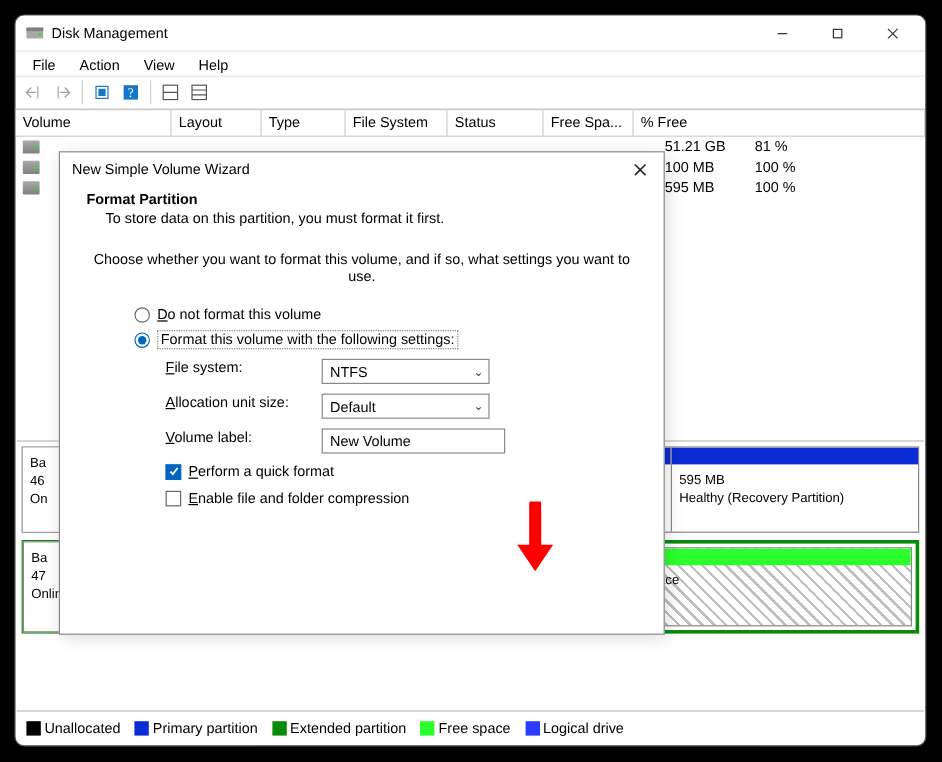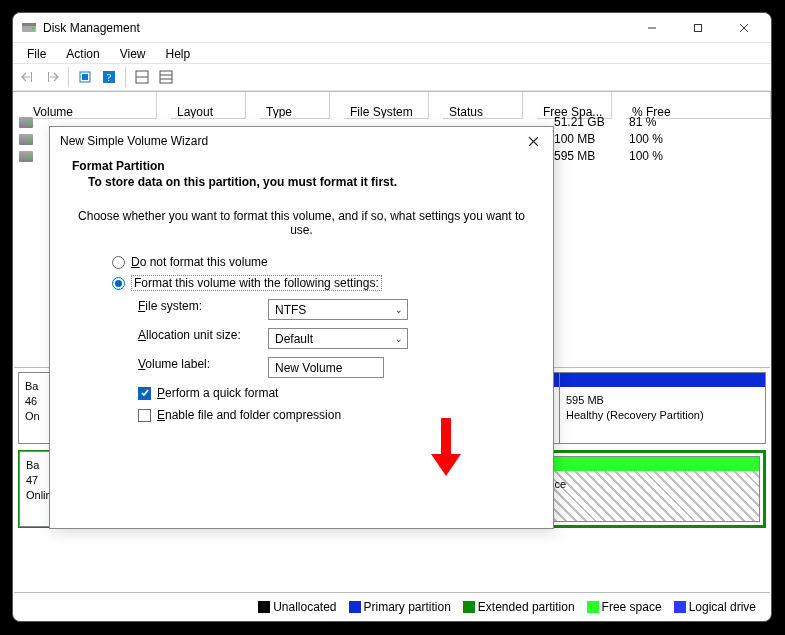--- a/index.html
+++ b/index.html
@@ -72,24 +72,23 @@
   }
   .vol-header {
     display: flex;
     height: 22px;
     background: #fff;
     font-size: 12px;
   }
   .vh-cell {
     border-right: 1px solid #d0d0d0;
     border-bottom: 1px solid #d0d0d0;
-    padding: 13px 6px;
+    padding: 3px 6px;
     white-space: nowrap;
     overflow: hidden;
-    margin-left: 14px;
   }
   .vol-row {
     display: flex;
     height: 17px;
     font-size: 12px;
   }
   .vr-cell { padding: 1px 6px; white-space: nowrap; overflow:hidden; }
   .drive-icon {
     width: 14px; height: 11px;
     display:inline-block; vertical-align:middle; margin-right:4px;
@@ -143,21 +142,20 @@
   .legend {
     position:absolute;
     left:1px; right:1px; bottom:1px;
     height:28px;
     border-top:1px solid #bcbcbc;
     display:flex;
     align-items:center;
     padding:0 8px;
     font-size:12px;
     gap:6px;
-    justify-content:flex-end;
   }
   .sw { width:12px; height:12px; display:inline-block; margin-right:3px; }
   .legend span.pair { margin-right:6px; display:flex; align-items:center; }
   
   .dialog {
     position:absolute;
     left:36px; top:113px;
     width:505px; height:403px;
     background:#fff;
     border:1px solid #888;
@@ -168,21 +166,21 @@
     height:28px; display:flex; align-items:center;
     padding:0 6px 0 10px;
     gap:36px;
   }
   .dlg-title .spacer { flex:1; }
   .dlg-close { width:28px; height:28px; display:flex; align-items:center; justify-content:center; }
   .dlg-head {
     padding: 4px 22px 10px 22px;
   }
   .dlg-head b { font-size:12px; }
-  .dlg-head .sub { font-size:12px; margin-left:16px; margin-top:2px;font-weight:bold; }
+  .dlg-head .sub { font-size:12px; margin-left:16px; margin-top:2px; }
   .dlg-body { padding: 10px 22px; }
   .dlg-prompt { text-align:center; margin-bottom:18px; }
   .radio-row { display:flex; align-items:center; margin:6px 0 6px 40px; gap:6px; }
   .radio {
     width:13px; height:13px; border:1px solid #666; border-radius:50%;
     display:inline-flex; align-items:center; justify-content:center;
   }
   .radio.checked { border-color:#0067c0; }
   .radio.checked::after{
     content:''; width:7px; height:7px; border-radius:50%; background:#0067c0;
@@ -195,21 +193,21 @@
   }
   .setting-row .slabel { width:130px; }
   .fake-select {
     width:140px; height:21px;
     border:1px solid #888;
     display:flex; align-items:center; justify-content:space-between;
     padding:0 4px 0 6px;
     background:#fff;
   }
   .fake-input {
-    width:116px; height:21px;
+    width:153px; height:21px;
     border:1px solid #888;
     padding:0 6px;
     display:flex; align-items:center;
     background:#fff;
   }
   .chev { font-size:10px; color:#444; }
   .chk-row { display:flex; align-items:center; margin:8px 0 8px 66px; gap:6px; }
   .chk {
     width:13px; height:13px; border:1px solid #666;
     display:inline-flex; align-items:center; justify-content:center;

